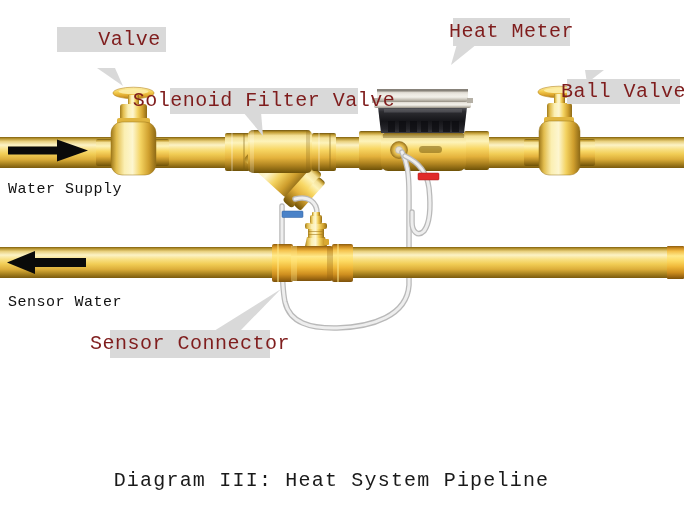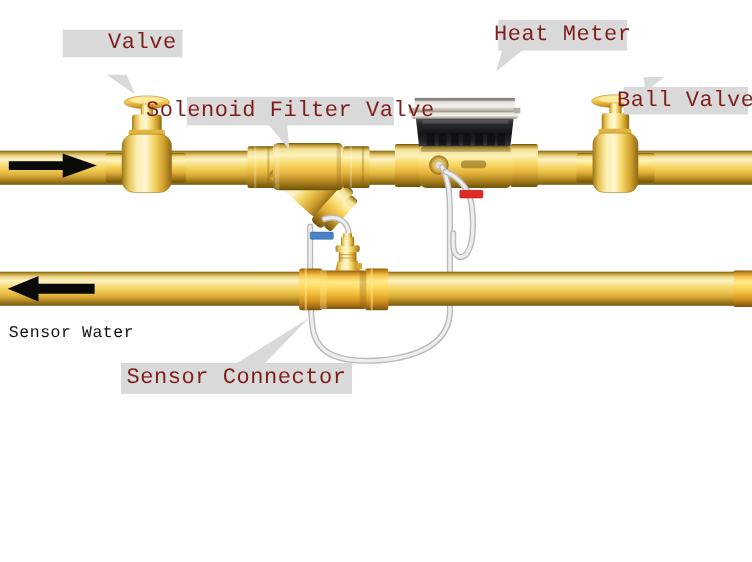--- a/index.html
+++ b/index.html
@@ -216,19 +216,21 @@
 </svg>
 
 <div class="callout" style="left:57px;top:27px;width:73px;height:25px;padding-left:36px;">Valve</div>
 
 <div class="callout" style="left:170px;top:88px;width:188px;height:26px;">Solenoid Filter Valve</div>
 
 <div class="callout" style="left:453px;top:18px;width:117px;height:28px;">Heat Meter</div>
 
 <div class="callout" style="left:567px;top:47px;width:113px;height:25px;margin-top:32px;">Ball Valve</div>
 
-<div class="callout" style="left:110px;top:330px;width:210px;height:28px;">Sensor Connector</div>
-
+<div class="callout" style="left:110px;top:330px;width:160px;height:28px;">Sensor Connector</div>
+
+<div class="flowtext" style="left:8px;top:181px;">Water Supply</div>
 
 <div class="flowtext" style="left:8px;top:294px;">Sensor Water</div>
 
+<div class="caption">Diagram III: Heat System Pipeline</div>
 
 </div>
 
 </body></html>

